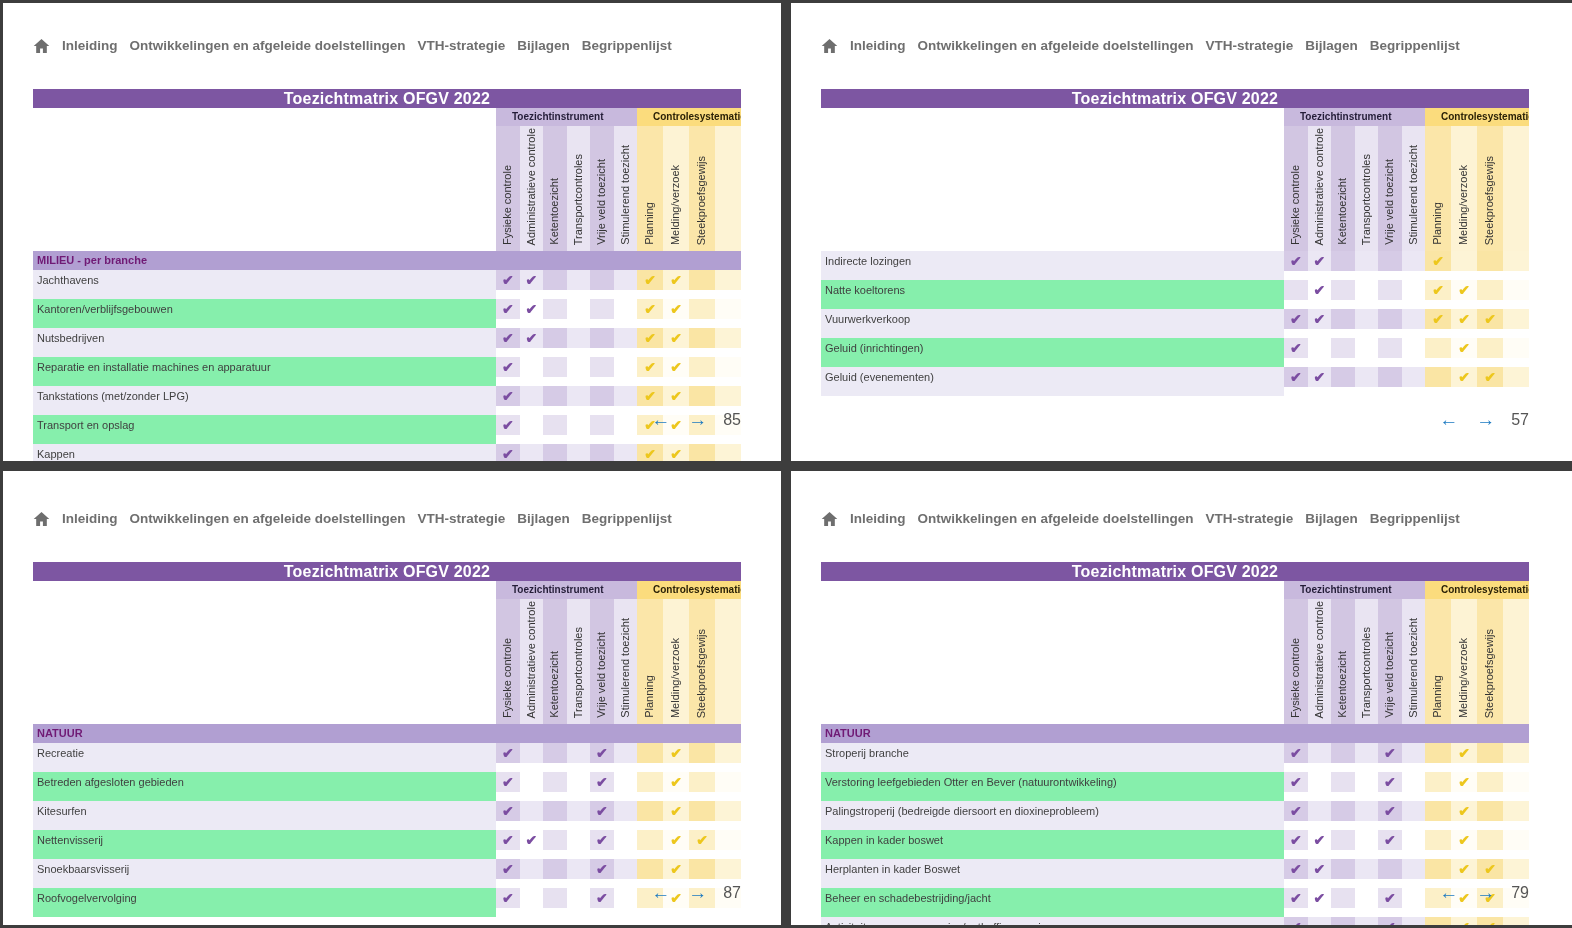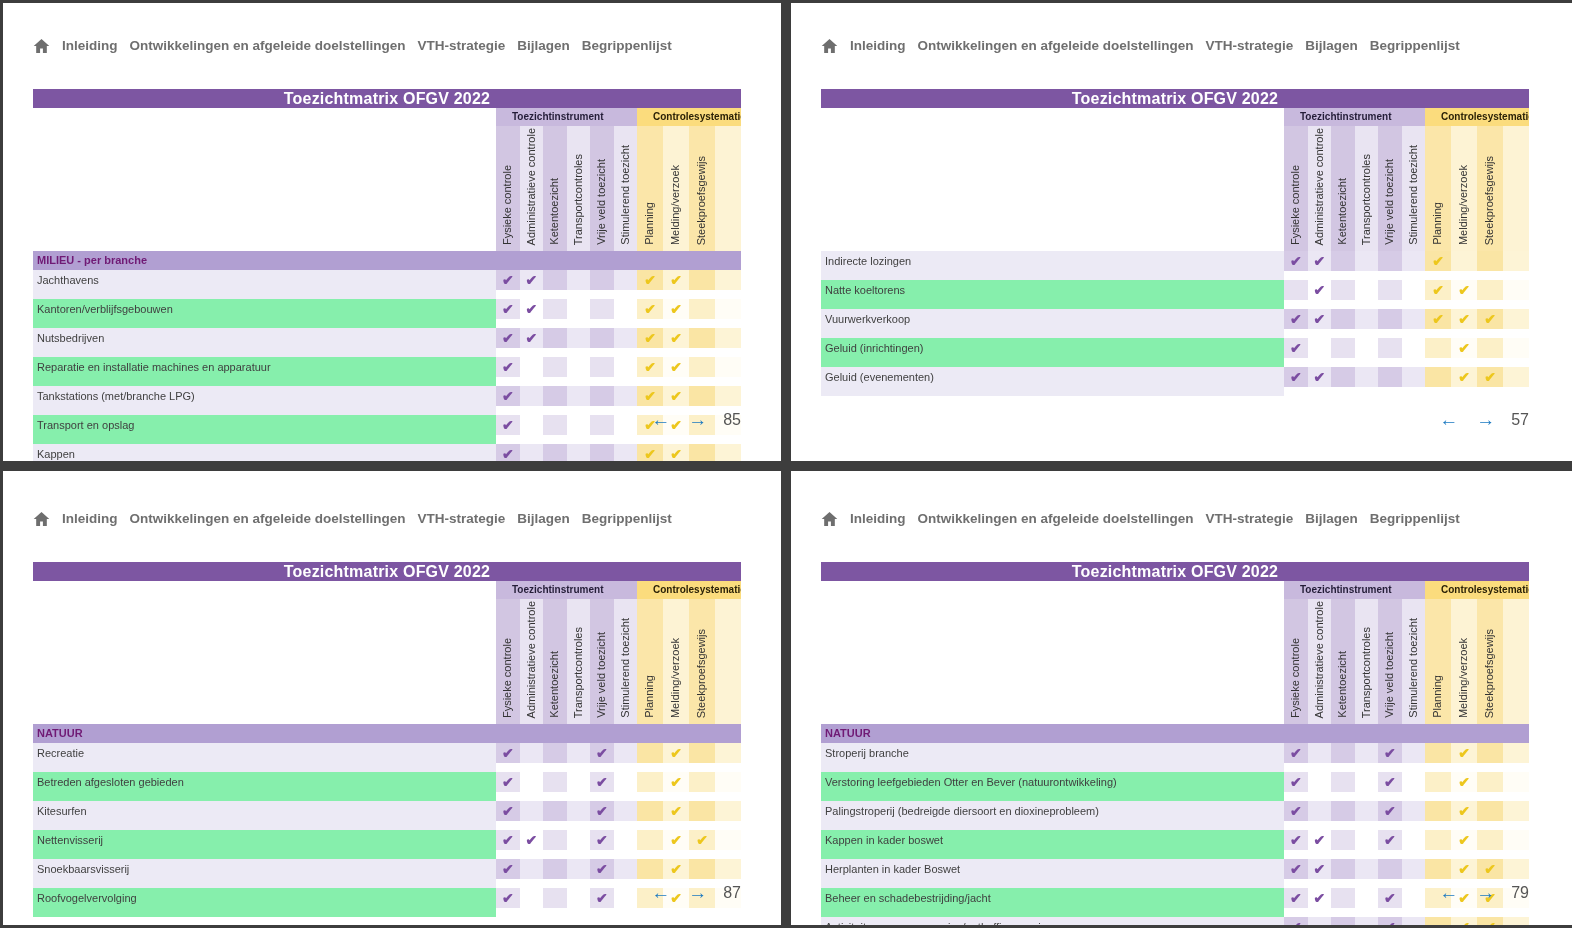--- a/index.html
+++ b/index.html
@@ -150,21 +150,21 @@
         </div><div class="cell col-yl">
           <span class="check-y">✔</span>
         </div><div class="cell col-yd"></div><div class="cell col-yl"></div></div>
       <div class="t-row row-even"><div class="row-label">Reparatie en installatie machines en apparatuur</div><div class="cell col-pd">
           <span class="check-p">✔</span>
         </div><div class="cell col-pl"></div><div class="cell col-pd"></div><div class="cell col-pl"></div><div class="cell col-pd"></div><div class="cell col-pl"></div><div class="cell col-yd">
           <span class="check-y">✔</span>
         </div><div class="cell col-yl">
           <span class="check-y">✔</span>
         </div><div class="cell col-yd"></div><div class="cell col-yl"></div></div>
-      <div class="t-row row-odd"><div class="row-label">Tankstations (met/branche LPG)</div><div class="cell col-pd">
+      <div class="t-row row-odd"><div class="row-label">Tankstations (met/zonder LPG)</div><div class="cell col-pd">
           <span class="check-p">✔</span>
         </div><div class="cell col-pl"></div><div class="cell col-pd"></div><div class="cell col-pl"></div><div class="cell col-pd"></div><div class="cell col-pl"></div><div class="cell col-yd">
           <span class="check-y">✔</span>
         </div><div class="cell col-yl">
           <span class="check-y">✔</span>
         </div><div class="cell col-yd"></div><div class="cell col-yl"></div></div>
       <div class="t-row row-even"><div class="row-label">Transport en opslag</div><div class="cell col-pd">
           <span class="check-p">✔</span>
         </div><div class="cell col-pl"></div><div class="cell col-pd"></div><div class="cell col-pl"></div><div class="cell col-pd"></div><div class="cell col-pl"></div><div class="cell col-yd">
           <span class="check-y">✔</span>

